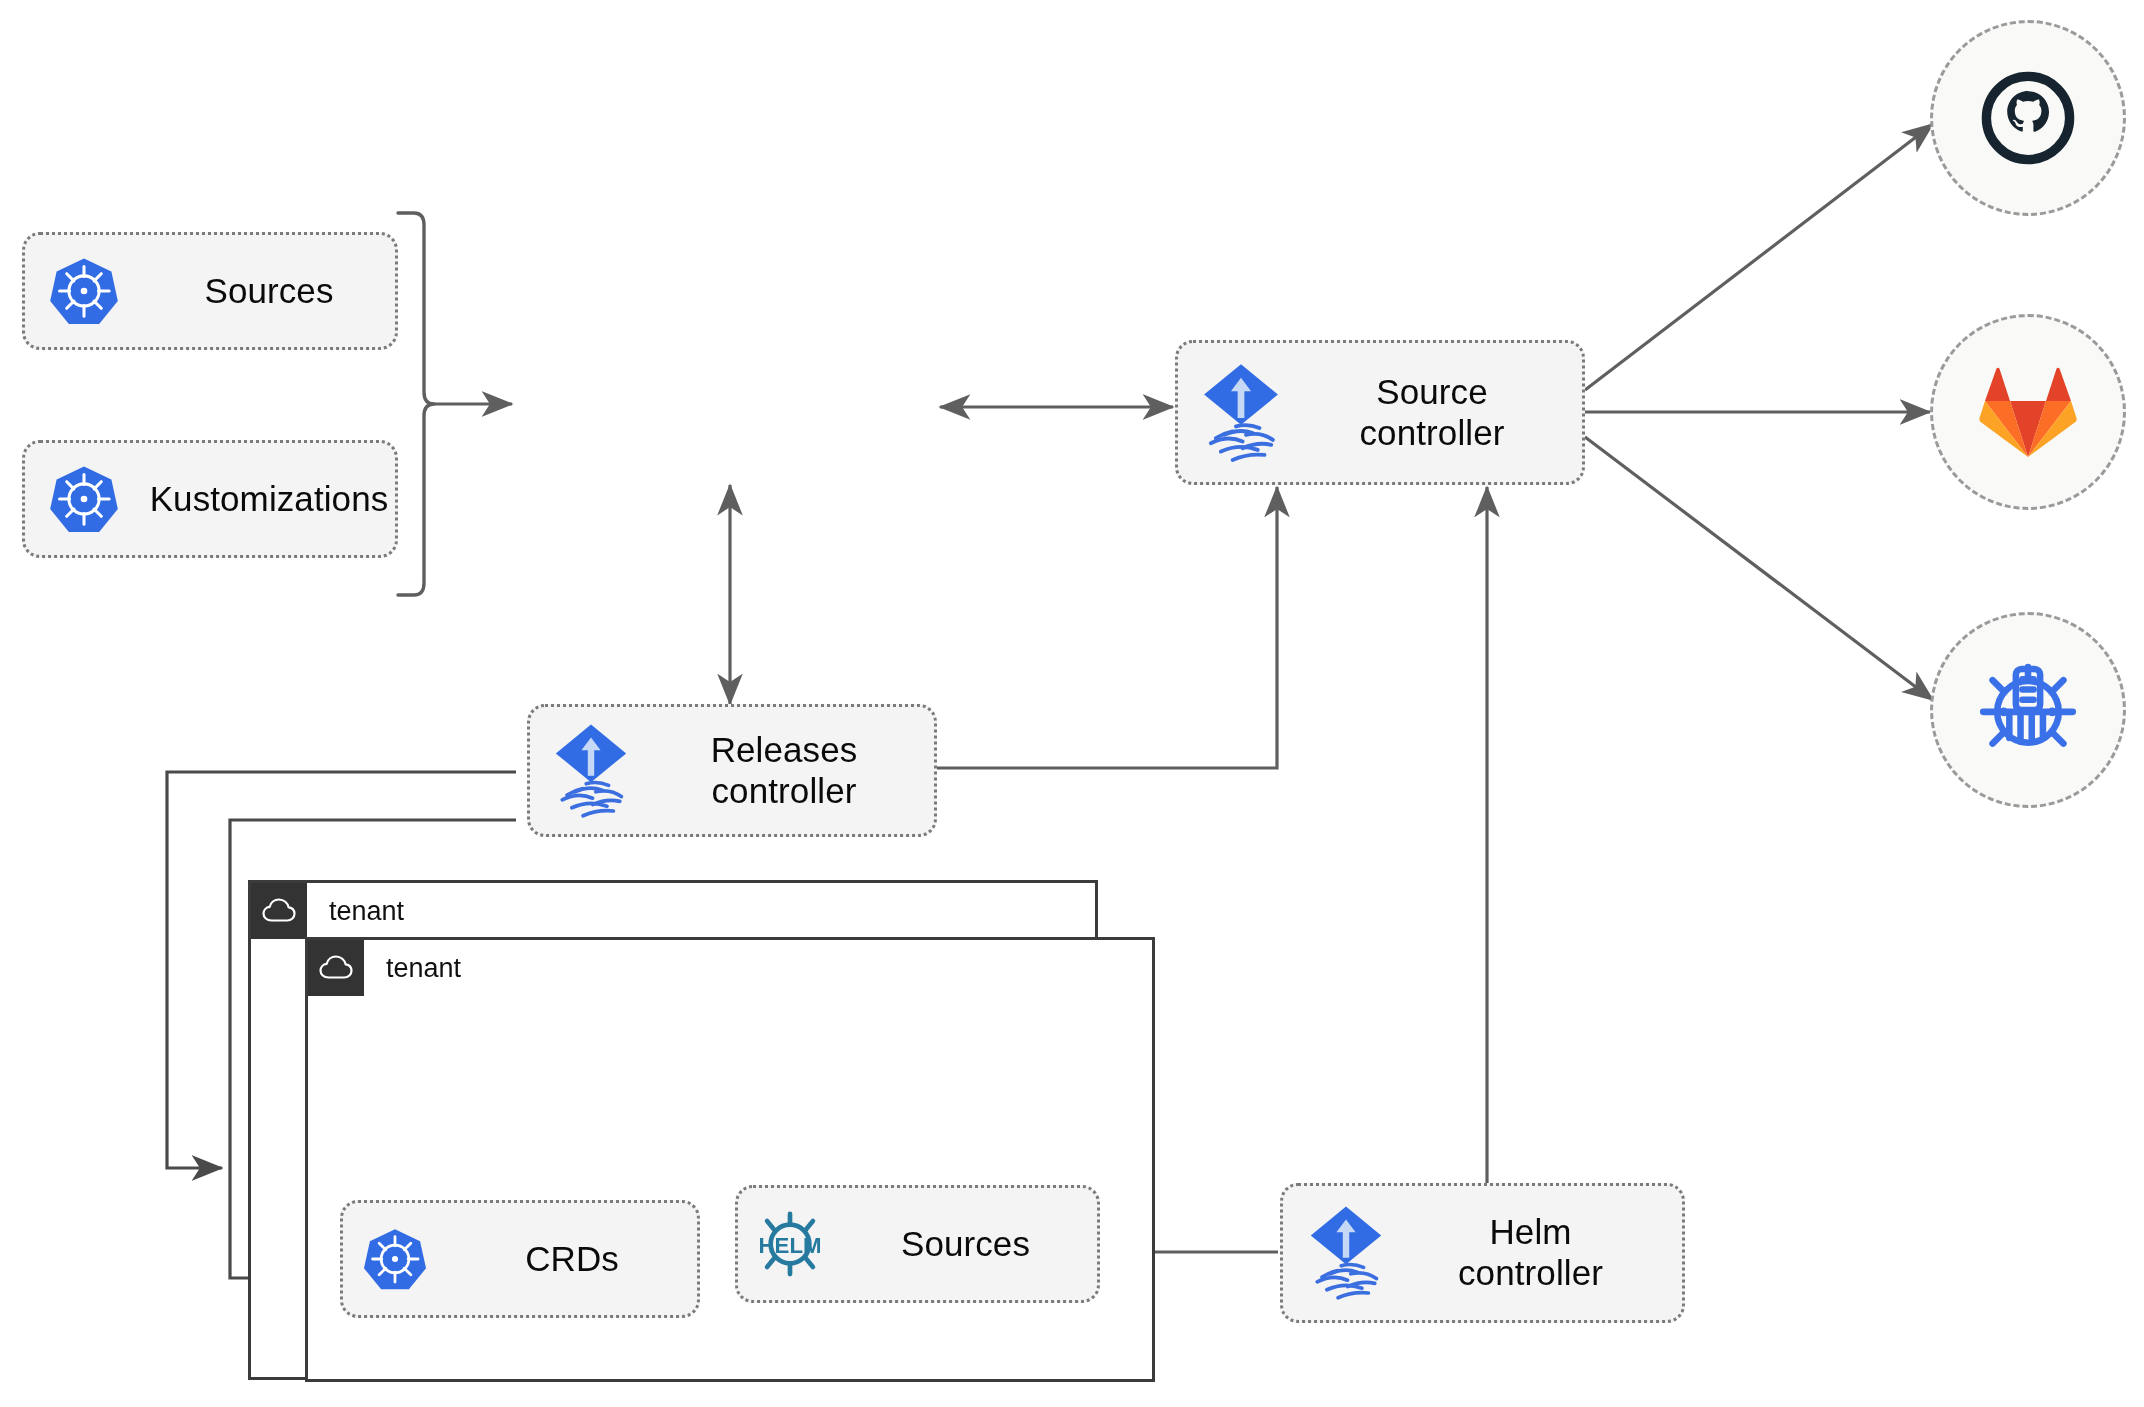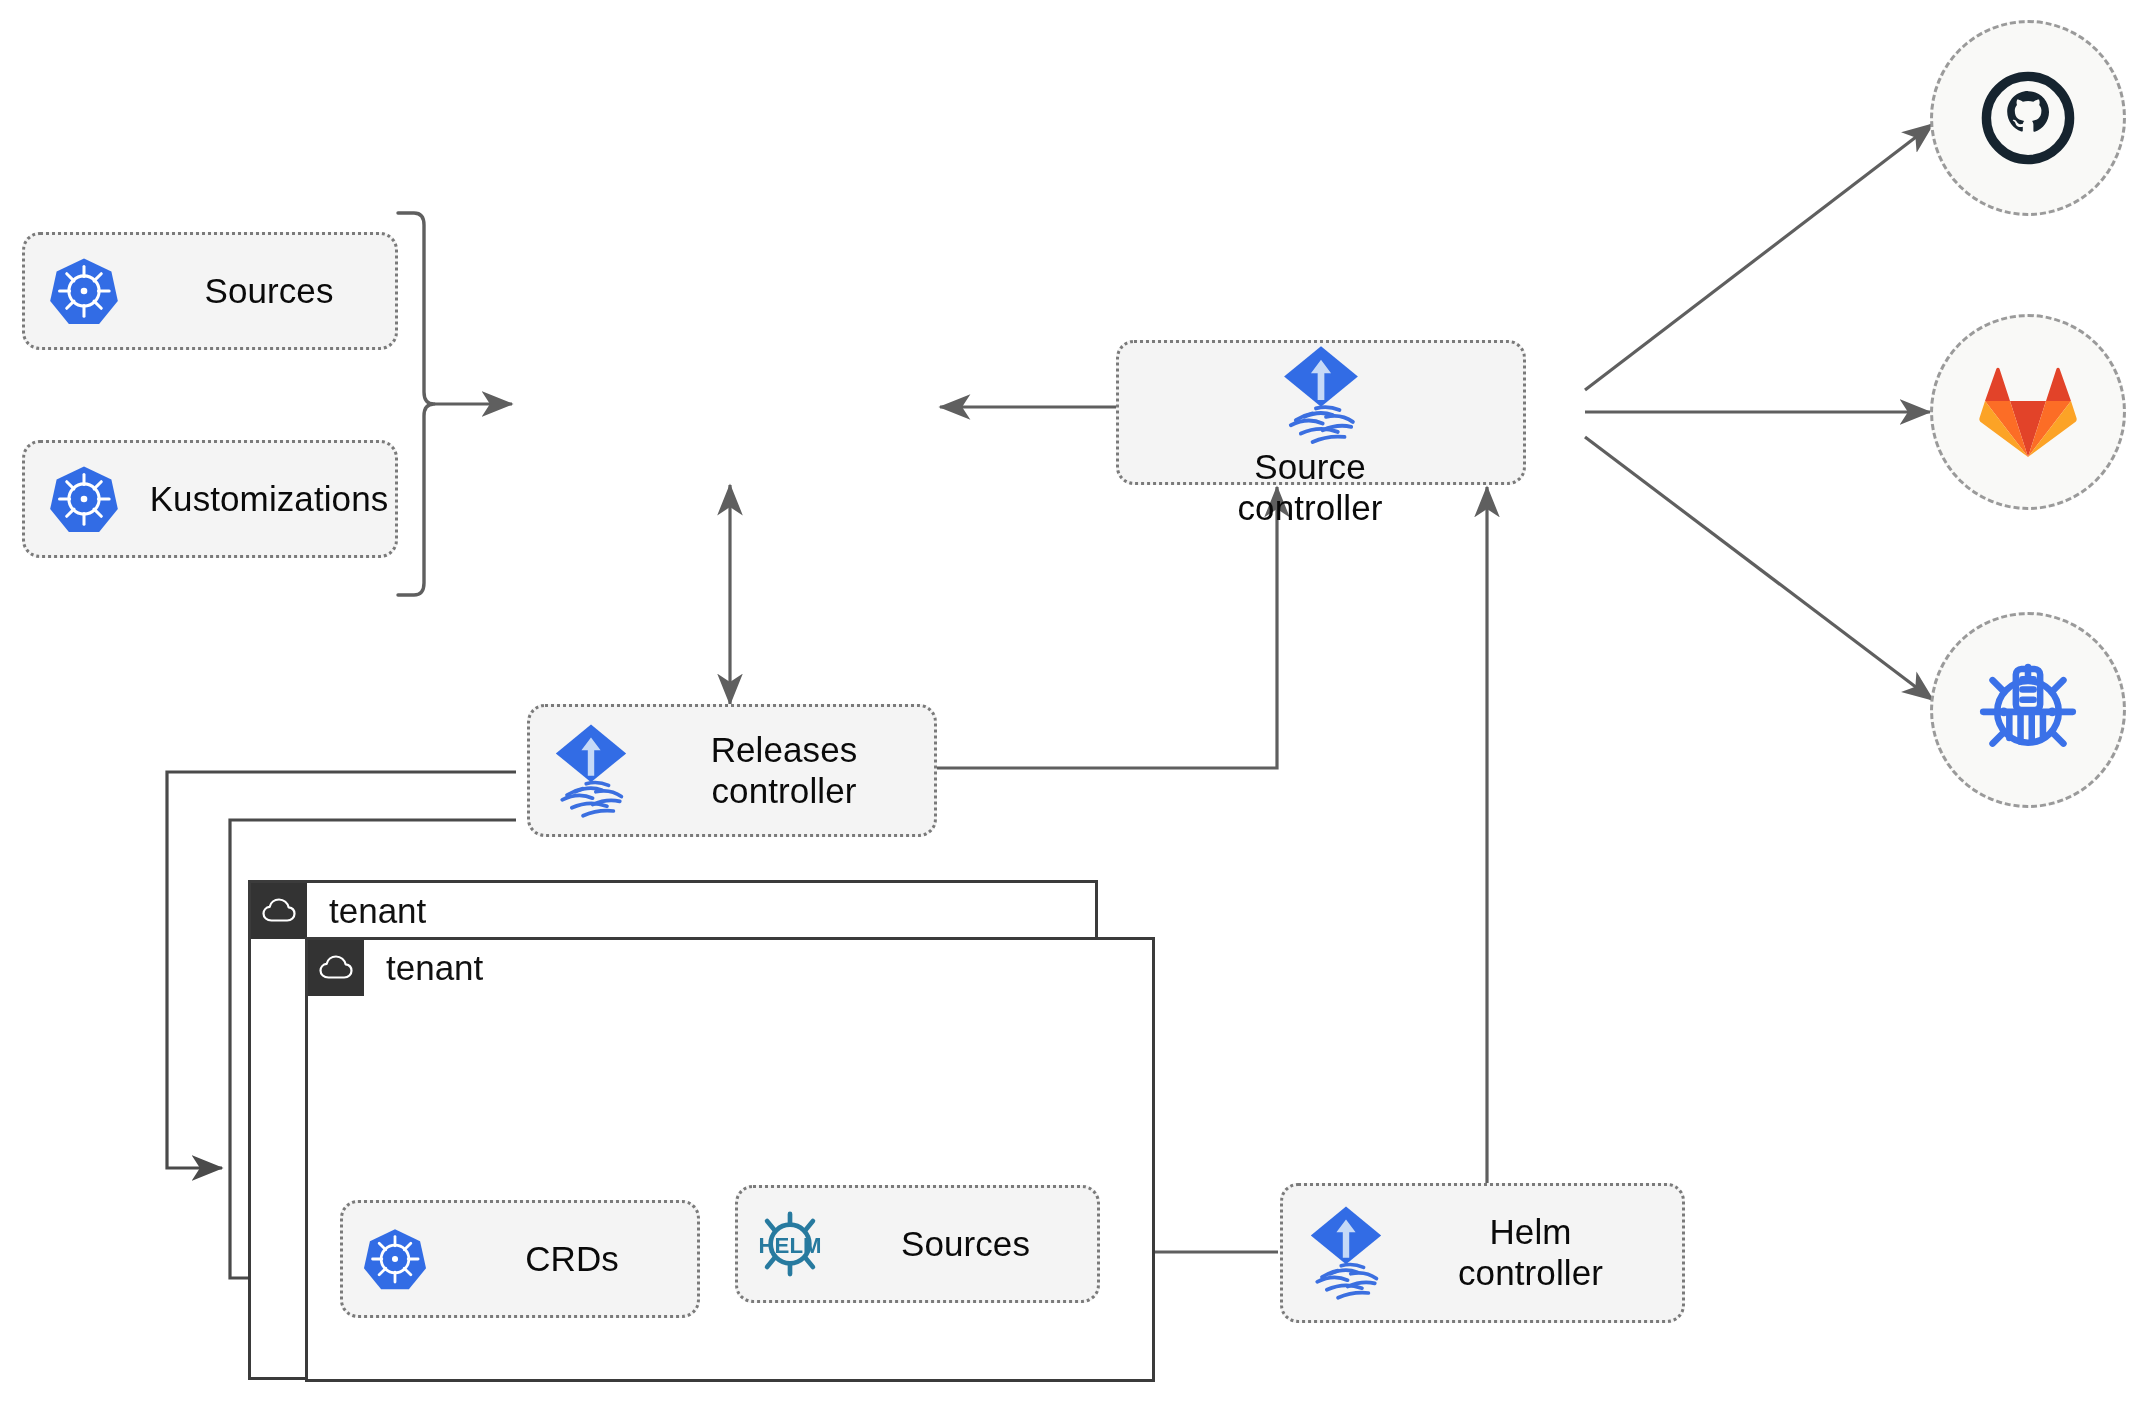--- a/index.html
+++ b/index.html
@@ -47,21 +47,21 @@
   }
   .tenant .bar{
     position:absolute;left:0;top:0;height:56px;
     display:flex;align-items:center;
   }
   .tenant .cloudbox{
     width:56px;height:56px;background:#333333;
     display:flex;align-items:center;justify-content:center;
   }
   .tenant .tname{
-    margin-left:22px;font-size:35px;color:#111;
+    margin-left:22px;font-size:27px;color:#111;
   }
 </style>
 </head>
 <body>
 
 <div id="stage">
 
   <svg id="wires" viewBox="0 0 2144 1407" xmlns="http://www.w3.org/2000/svg">
     <defs>
       <marker id="ah" markerWidth="12" markerHeight="12" refX="9.5" refY="4" orient="auto" markerUnits="strokeWidth">
@@ -167,21 +167,21 @@
             <line x1="64" y1="64" x2="74" y2="74"></line>
           <line x1="74" y1="26" x2="64" y2="36"></line>
             <line x1="36" y1="64" x2="26" y2="74"></line>
         </g>
       </svg>
     </div>
     <div class="lbl">Kustomizations</div>
   </div>
 
 
-  <div class="node" style="left:1116px;top:340px;width:410px;height:145px;flex-direction:column;">
+  <div class="node" style="left:1175px;top:340px;width:410px;height:145px;">
     <div class="ico" style="width:126px;">
       <svg width="84" height="104" viewBox="0 0 100 124">
         <path d="M50 4 L94 40 L50 76 L6 40 Z" fill="#326CE5"></path>
         <path d="M50 20 L62 36 L54 36 L54 68 L46 68 L46 36 L38 36 Z" fill="#C5D9F7"></path>
         <g fill="#3B6FE0">
           <path d="M50 66 L94 102 L50 120 L6 102 Z" opacity="0"></path>
           <g stroke="#3B6FE0" stroke-width="4.6" stroke-linecap="round" fill="none">
             <path d="M14 98 Q 34 88 52 96"></path>
             <path d="M26 108 Q 48 98 70 106"></path>
             <path d="M40 118 Q 58 110 78 112"></path>

